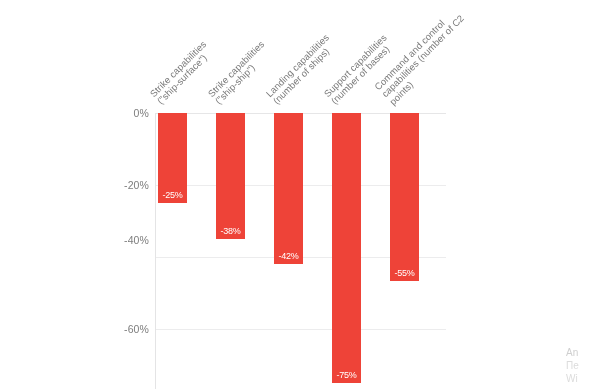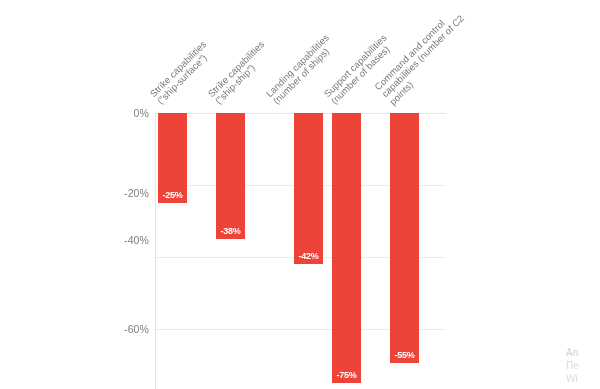--- a/index.html
+++ b/index.html
@@ -75,21 +75,21 @@
     width: 29px;
     background: #ee4338;
   }
   .bar-label {
     position: absolute;
     bottom: 3px;
     left: 0;
     width: 29px;
     text-align: center;
     font-size: 9px;
-    font-weight: bold;
+    font-weight: normal;
     color: #ffffff;
     letter-spacing: -0.2px;
     white-space: nowrap;
   }
 
   
   #catlabels {
     position: absolute;
     left: 0; top: 0;
     width: 600px; height: 113px;
@@ -134,36 +134,36 @@
     <div class="gridline" style="top:72px;"></div>
     <div class="gridline" style="top:144px;"></div>
     <div class="gridline" style="top:216px;"></div>
 
     <div class="bar" style="left:3px;  height:90px;">
       <span class="bar-label">-25%</span>
     </div>
     <div class="bar" style="left:61px; height:126px;">
       <span class="bar-label">-38%</span>
     </div>
-    <div class="bar" style="left:119px; height:151px;margin-left:20px;">
+    <div class="bar" style="left:119px; height:151px;">
       <span class="bar-label">-42%</span>
     </div>
     <div class="bar" style="left:177px; height:270px;">
       <span class="bar-label">-75%</span>
     </div>
-    <div class="bar" style="left:235px; height:250px;">
+    <div class="bar" style="left:235px; height:168px;">
       <span class="bar-label">-55%</span>
     </div>
   </div>
 
   <div class="axis-y-line"></div>
 
   <div id="ytick-wrap">
     <span class="ytick" style="top:-6px;">0%</span>
-    <span class="ytick" style="top:74px;">-20%</span>
+    <span class="ytick" style="top:66px;">-20%</span>
     <span class="ytick" style="top:121px;">-40%</span>
     <span class="ytick" style="top:210px;text-align:right;">-60%</span>
   </div>
 
   <div id="catlabels">
     <div class="catlabel" style="left:163px;">
       <div>Strike capabilities</div>
       <div>("ship-surface")</div>
     </div>
     <div class="catlabel" style="left:221px;">

